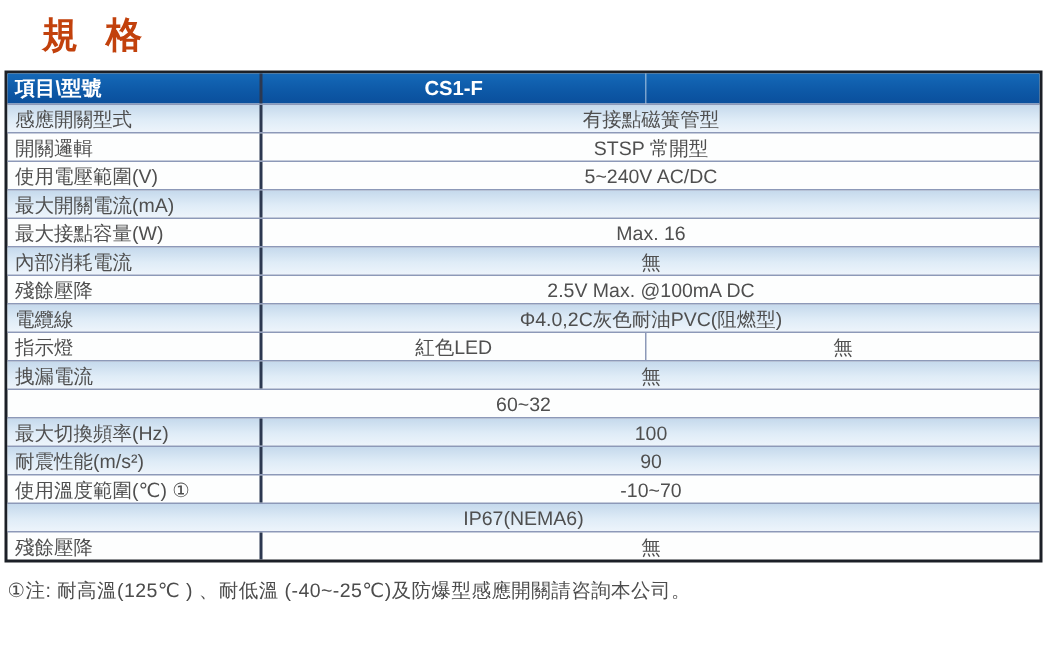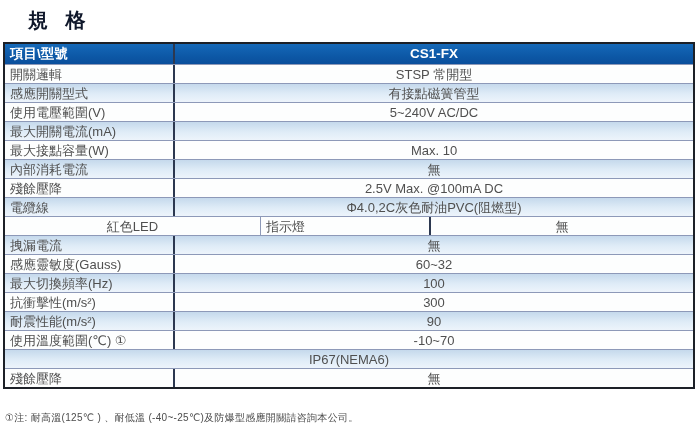--- a/index.html
+++ b/index.html
@@ -4,23 +4,23 @@
 <style>
   * { margin: 0; padding: 0; box-sizing: border-box; }
   html, body {
     width: 698px; height: 444px;
     background: #ffffff;
     font-family: "Liberation Sans", "DejaVu Sans", sans-serif;
     overflow: hidden;
   }
   .page-title {
     margin: 7px 0 0 28px;
-    font-size: 20px;
+    font-size: 24px;
     font-weight: bold;
-    color: #0f172a;
+    color: #c2410c;
     letter-spacing: 2px;
     word-spacing: 8px;
   }
   .spec-table {
     margin: 8px 0 0 3px;
     width: 692px;
     border: 2px solid #1c2027;
     background: #fdfefe;
   }
   .row {
@@ -65,88 +65,83 @@
     font-weight: bold;
     font-size: 13.5px;
   }
   .row.header .cell.model-f {
     width: 256px;
     justify-content: center;
     border-right: 1px solid rgba(255,255,255,0.45);
   }
   .row.header .cell.model-fx { flex: 1; justify-content: center; }
   .footnote {
-    margin: 22px 0 0 5px;
-    font-size: 10px;
+    margin: 10px 0 0 5px;
+    font-size: 13px;
     color: #4c4c4c;
     letter-spacing: 0.3px;
   }
 </style>
 </head>
 <body>
 
 <div class="page-title">規 格</div>
 
 <div class="spec-table">
   <div class="row header">
     <div class="cell label">項目\型號</div>
-    <div class="cell model-fx">CS1-FX</div>
+    <div class="cell model-f">CS1-F</div>
   </div>
 
+  <div class="row alt">
+    <div class="cell label">感應開關型式</div>
+    <div class="cell value">有接點磁簧管型</div>
+  </div>
   <div class="row">
     <div class="cell label">開關邏輯</div>
     <div class="cell value">STSP 常開型</div>
-  </div>
-  <div class="row alt">
-    <div class="cell label">感應開關型式</div>
-    <div class="cell value">有接點磁簧管型</div>
   </div>
   <div class="row">
     <div class="cell label">使用電壓範圍(V)</div>
     <div class="cell value">5~240V AC/DC</div>
   </div>
   <div class="row alt">
     <div class="cell label">最大開關電流(mA)</div>
   </div>
   <div class="row">
     <div class="cell label">最大接點容量(W)</div>
-    <div class="cell value">Max. 10</div>
+    <div class="cell value">Max. 16</div>
   </div>
   <div class="row alt">
     <div class="cell label">內部消耗電流</div>
     <div class="cell value">無</div>
   </div>
   <div class="row">
     <div class="cell label">殘餘壓降</div>
     <div class="cell value">2.5V Max. @100mA DC</div>
   </div>
   <div class="row alt">
     <div class="cell label">電纜線</div>
     <div class="cell value">Φ4.0,2C灰色耐油PVC(阻燃型)</div>
   </div>
   <div class="row">
+    <div class="cell label">指示燈</div>
     <div class="cell value-f">紅色LED</div>
-    <div class="cell label">指示燈</div>
     <div class="cell value-fx">無</div>
   </div>
   <div class="row alt">
     <div class="cell label">拽漏電流</div>
     <div class="cell value">無</div>
   </div>
   <div class="row">
-    <div class="cell label">感應靈敏度(Gauss)</div>
     <div class="cell value">60~32</div>
   </div>
   <div class="row alt">
     <div class="cell label">最大切換頻率(Hz)</div>
     <div class="cell value">100</div>
-  </div>
-  <div class="row">
-    <div class="cell label">抗衝擊性(m/s²)</div>
-    <div class="cell value">300</div>
   </div>
   <div class="row alt">
     <div class="cell label">耐震性能(m/s²)</div>
     <div class="cell value">90</div>
   </div>
   <div class="row">
     <div class="cell label">使用溫度範圍(℃) ①</div>
     <div class="cell value">-10~70</div>
   </div>
   <div class="row alt">

